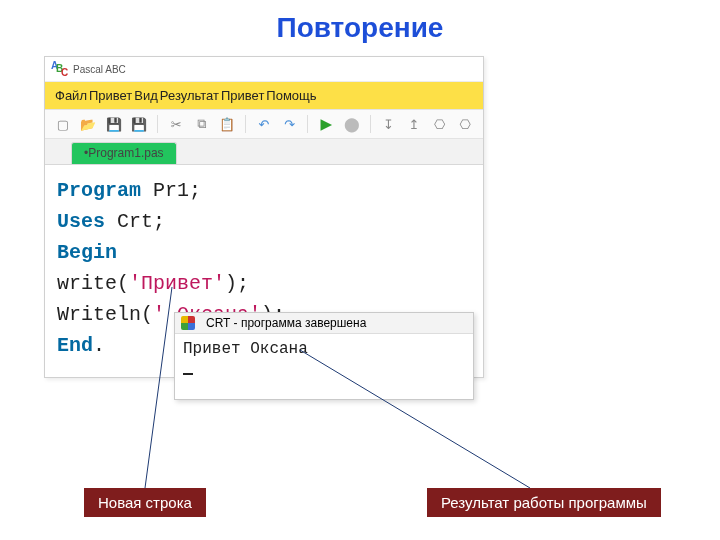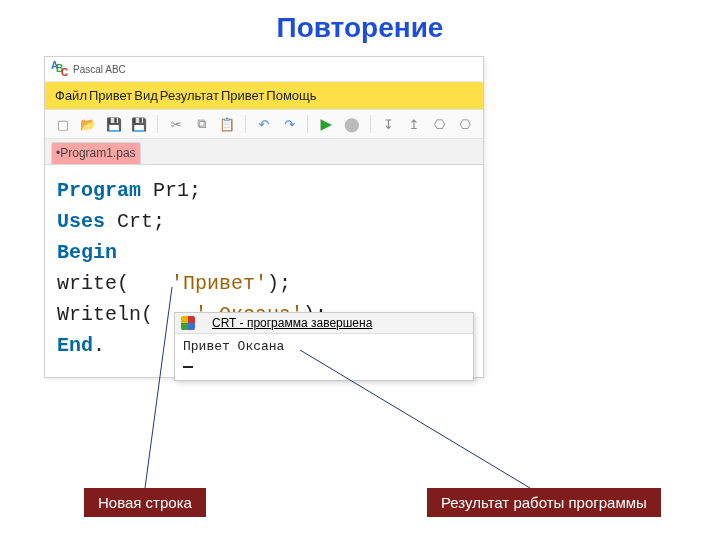--- a/index.html
+++ b/index.html
@@ -74,66 +74,66 @@
   }
   .sep { width:1px; height:18px; background:#ddd; margin:0 2px; }
   .tabstrip {
     display:flex;
     padding: 3px 6px 0;
     background:#f2f2f2;
     border-bottom:1px solid #d8d8d8;
     font-size:12px;
   }
   .tab {
-    padding: 3px 4px 4px;
-    background:#fca5a5;
+    padding: 3px 12px 4px;
+    background:#22c55e;
     border:1px solid #d8d8d8;
     border-bottom:none;
     border-radius:3px 3px 0 0;
     color:#444;
+    margin-left:20px;
   }
   .editor {
     padding: 10px 12px 16px;
     font-family: Consolas, "Courier New", monospace;
     font-size: 20px;
     line-height: 1.55;
     white-space: pre;
     color:#222;
     background:#fff;
   }
   .kw { color:#0369a1; font-weight:bold; }
-  .str { color:#a16207;margin-left:42px; }
+  .str { color:#be185d; }
   .punc { color:#222; }
 
   .crt-window {
     position:absolute;
     left: 174px;
     top: 312px;
     width: 300px;
     background:#fff;
     border:1px solid #c9c9c9;
     box-shadow: 2px 2px 5px rgba(0,0,0,0.15);
     font-size:12px;
   }
   .crt-title {
-    display:flex; align-items:flex-end; gap:17px;
+    display:flex; align-items:flex-end; gap:11px;
     padding:3px 6px;
     background:#f3f3f3;
     border-bottom:1px solid #ddd;
-    text-decoration:underline;
   }
   .crt-icon {
     width:14px; height:14px;
     background: conic-gradient(#c33 0 25%, #3a6fd8 25% 50%, #3aa03a 50% 75%, #e6b800 75% 100%);
     border-radius:2px;
   }
   .crt-body {
-    padding: 4px 8px 6px;
+    padding: 4px 8px 16px;
     font-family: Consolas, "Courier New", monospace;
-    font-size: 13px;
+    font-size: 16px;
     color:#222;
     line-height:1.4;
   }
   .cursor {
     display:inline-block;
     border-bottom:2px solid #222;
     width:10px;
   }
 
   .callout {

